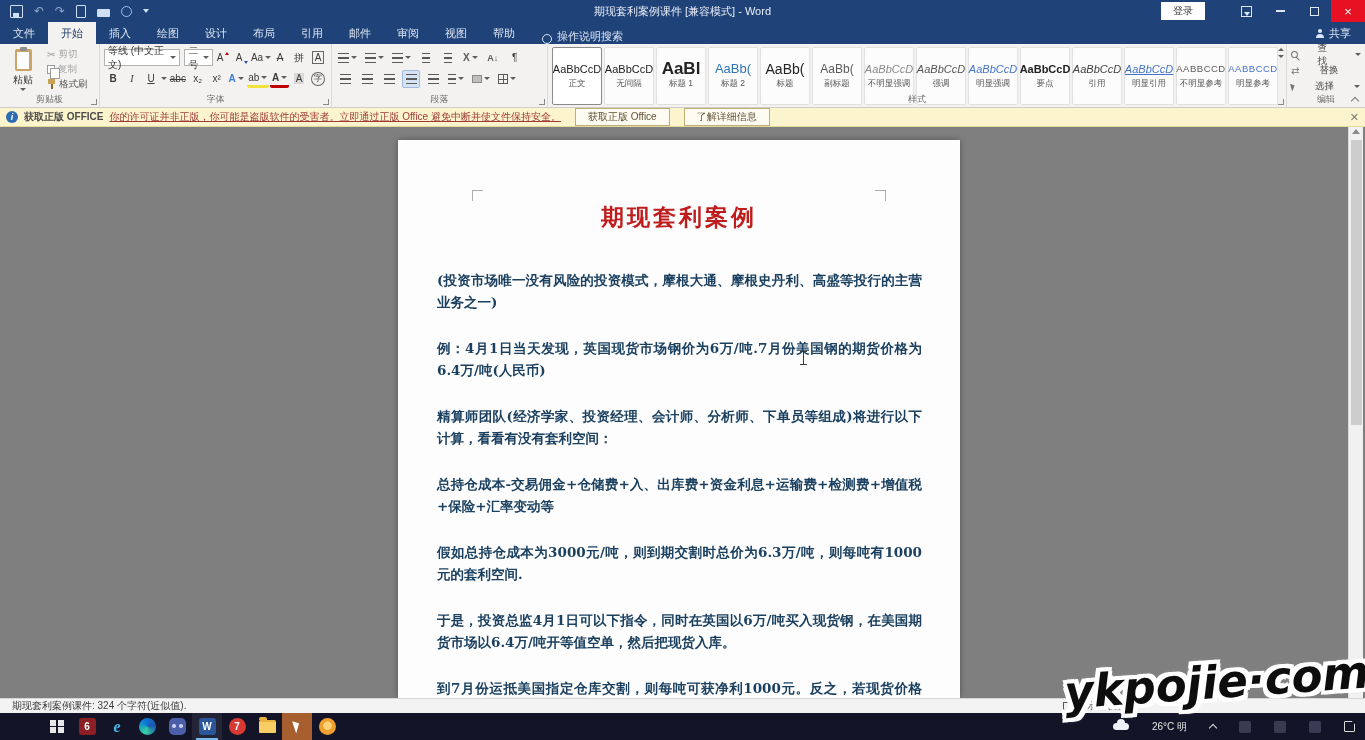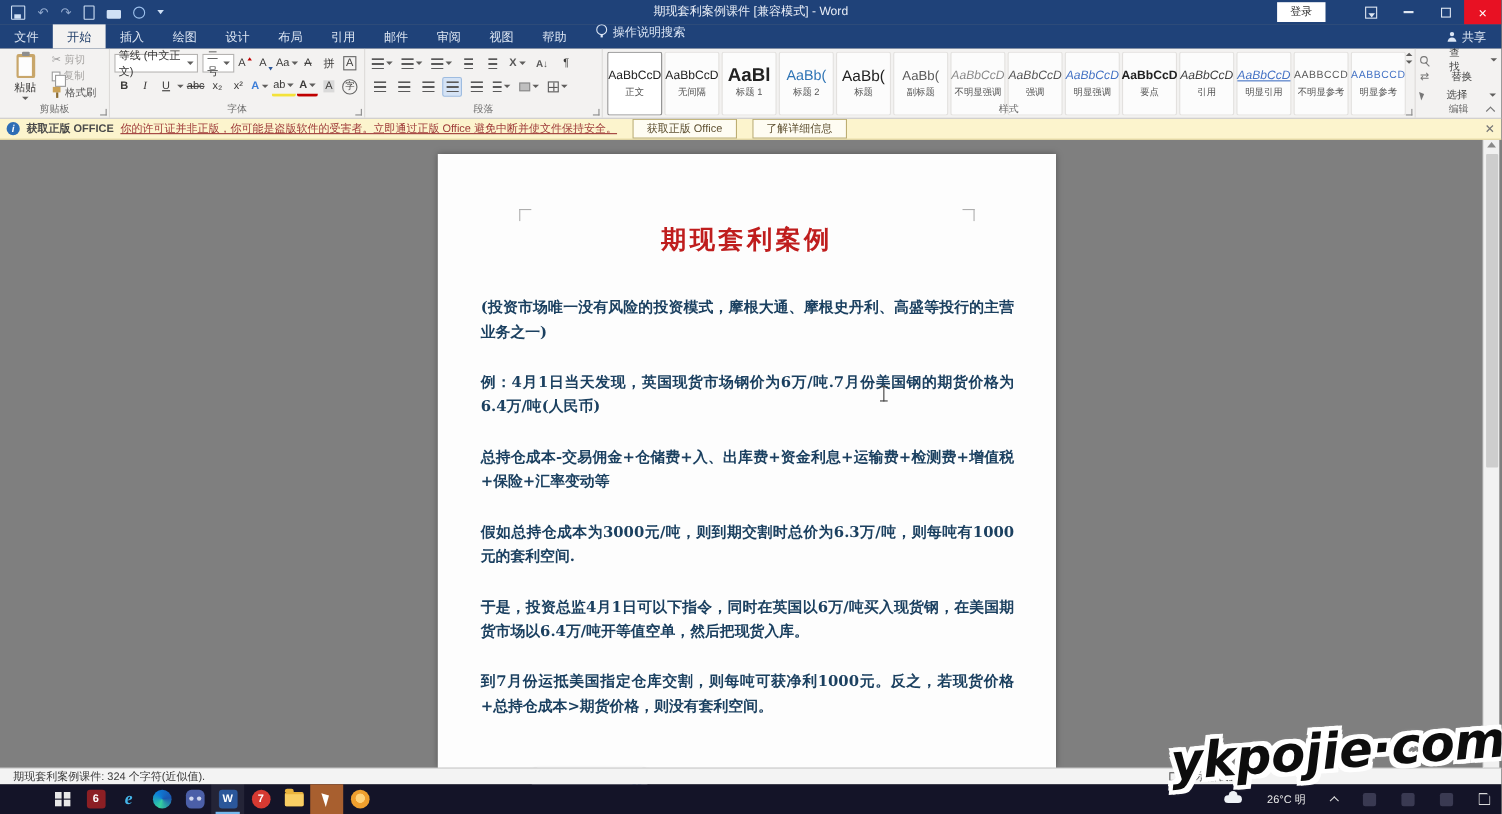--- a/index.html
+++ b/index.html
@@ -24,21 +24,21 @@
   .i-ribopts{width:11px;height:11px;border:1px solid #dfe7f2;position:relative}
   .i-ribopts:after{content:"";position:absolute;left:2px;top:5px;border-left:3px solid transparent;border-right:3px solid transparent;border-top:4px solid #dfe7f2}
   .i-min{width:9px;height:1.5px;background:#dfe7f2}
   .i-max{width:9px;height:9px;border:1.2px solid #dfe7f2}
   .closebtn{background:#e81123;color:#fff;font-size:13px}
 
   
   .tabrow{position:absolute;top:22px;left:0;width:100%;height:22px;background:#1f4279;display:flex;align-items:stretch;color:#dde6f3;z-index:29}
   .tab{padding:0 13px;display:flex;align-items:center;font-size:11px;cursor:pointer}
   .tab.active{background:#f3f2f1;color:#1e3c68}
-  .searchbox{display:flex;align-items:flex-start;gap:5px;margin-left:14px;cursor:pointer;color:#dce6f5}
+  .searchbox{display:flex;align-items:flex-end;gap:5px;margin-left:14px;cursor:pointer;color:#dce6f5}
   .i-bulb{width:10px;height:10px;border:1.3px solid #dce6f5;border-radius:50%;position:relative}
   .i-bulb:after{content:"";position:absolute;left:3px;top:8px;width:2px;height:3px;background:#dce6f5}
   .shares{margin-left:auto;display:flex;align-items:center;gap:5px;padding-right:14px;cursor:pointer}
   .i-person{width:8px;height:8px;position:relative}
   .i-person:before{content:"";position:absolute;left:2px;top:0;width:4px;height:4px;border-radius:50%;background:#dce6f5}
   .i-person:after{content:"";position:absolute;left:0;top:4.5px;width:8px;height:4px;border-radius:4px 4px 0 0;background:#dce6f5}
 
   
   .ribbon{position:absolute;top:44px;left:0;width:100%;height:64px;background:#f3f2f1;border-bottom:1px solid #cfcdcb;display:flex;z-index:28}
   .group{position:relative;border-right:1px solid #dddbd9;height:100%;padding:3px 4px 12px}
@@ -509,20 +509,21 @@
 </div>
 
 <div class="docarea">
   <div class="page">
     <i class="cropmark cm-l"></i>
     <i class="cropmark cm-r"></i>
     <div class="doctitle">期现套利案例</div>
     <div class="docbody">
       <p>(投资市场唯一没有风险的投资模式，摩根大通、摩根史丹利、高盛等投行的主营业务之一)</p>
       <p>例：4月1日当天发现，英国现货市场钢价为6万/吨.7月份美国钢的期货价格为6.4万/吨(人民币)</p>
+      <p>精算师团队(经济学家、投资经理、会计师、分析师、下单员等组成)将进行以下计算，看看有没有套利空间：</p>
       <p>总持仓成本-交易佣金+仓储费+入、出库费+资金利息+运输费+检测费+增值税+保险+汇率变动等</p>
       <p>假如总持仓成本为3000元/吨，则到期交割时总价为6.3万/吨，则每吨有1000元的套利空间.</p>
       <p>于是，投资总监4月1日可以下指令，同时在英国以6万/吨买入现货钢，在美国期货市场以6.4万/吨开等值空单，然后把现货入库。</p>
       <p>到7月份运抵美国指定仓库交割，则每吨可获净利1000元。反之，若现货价格+总持仓成本&gt;期货价格，则没有套利空间。</p>
     </div>
 
     <div class="imebar">
       <span class="ime-logo">S</span>
       <span class="ime-mode">中</span>
       <span class="ime-punct">’,</span>

